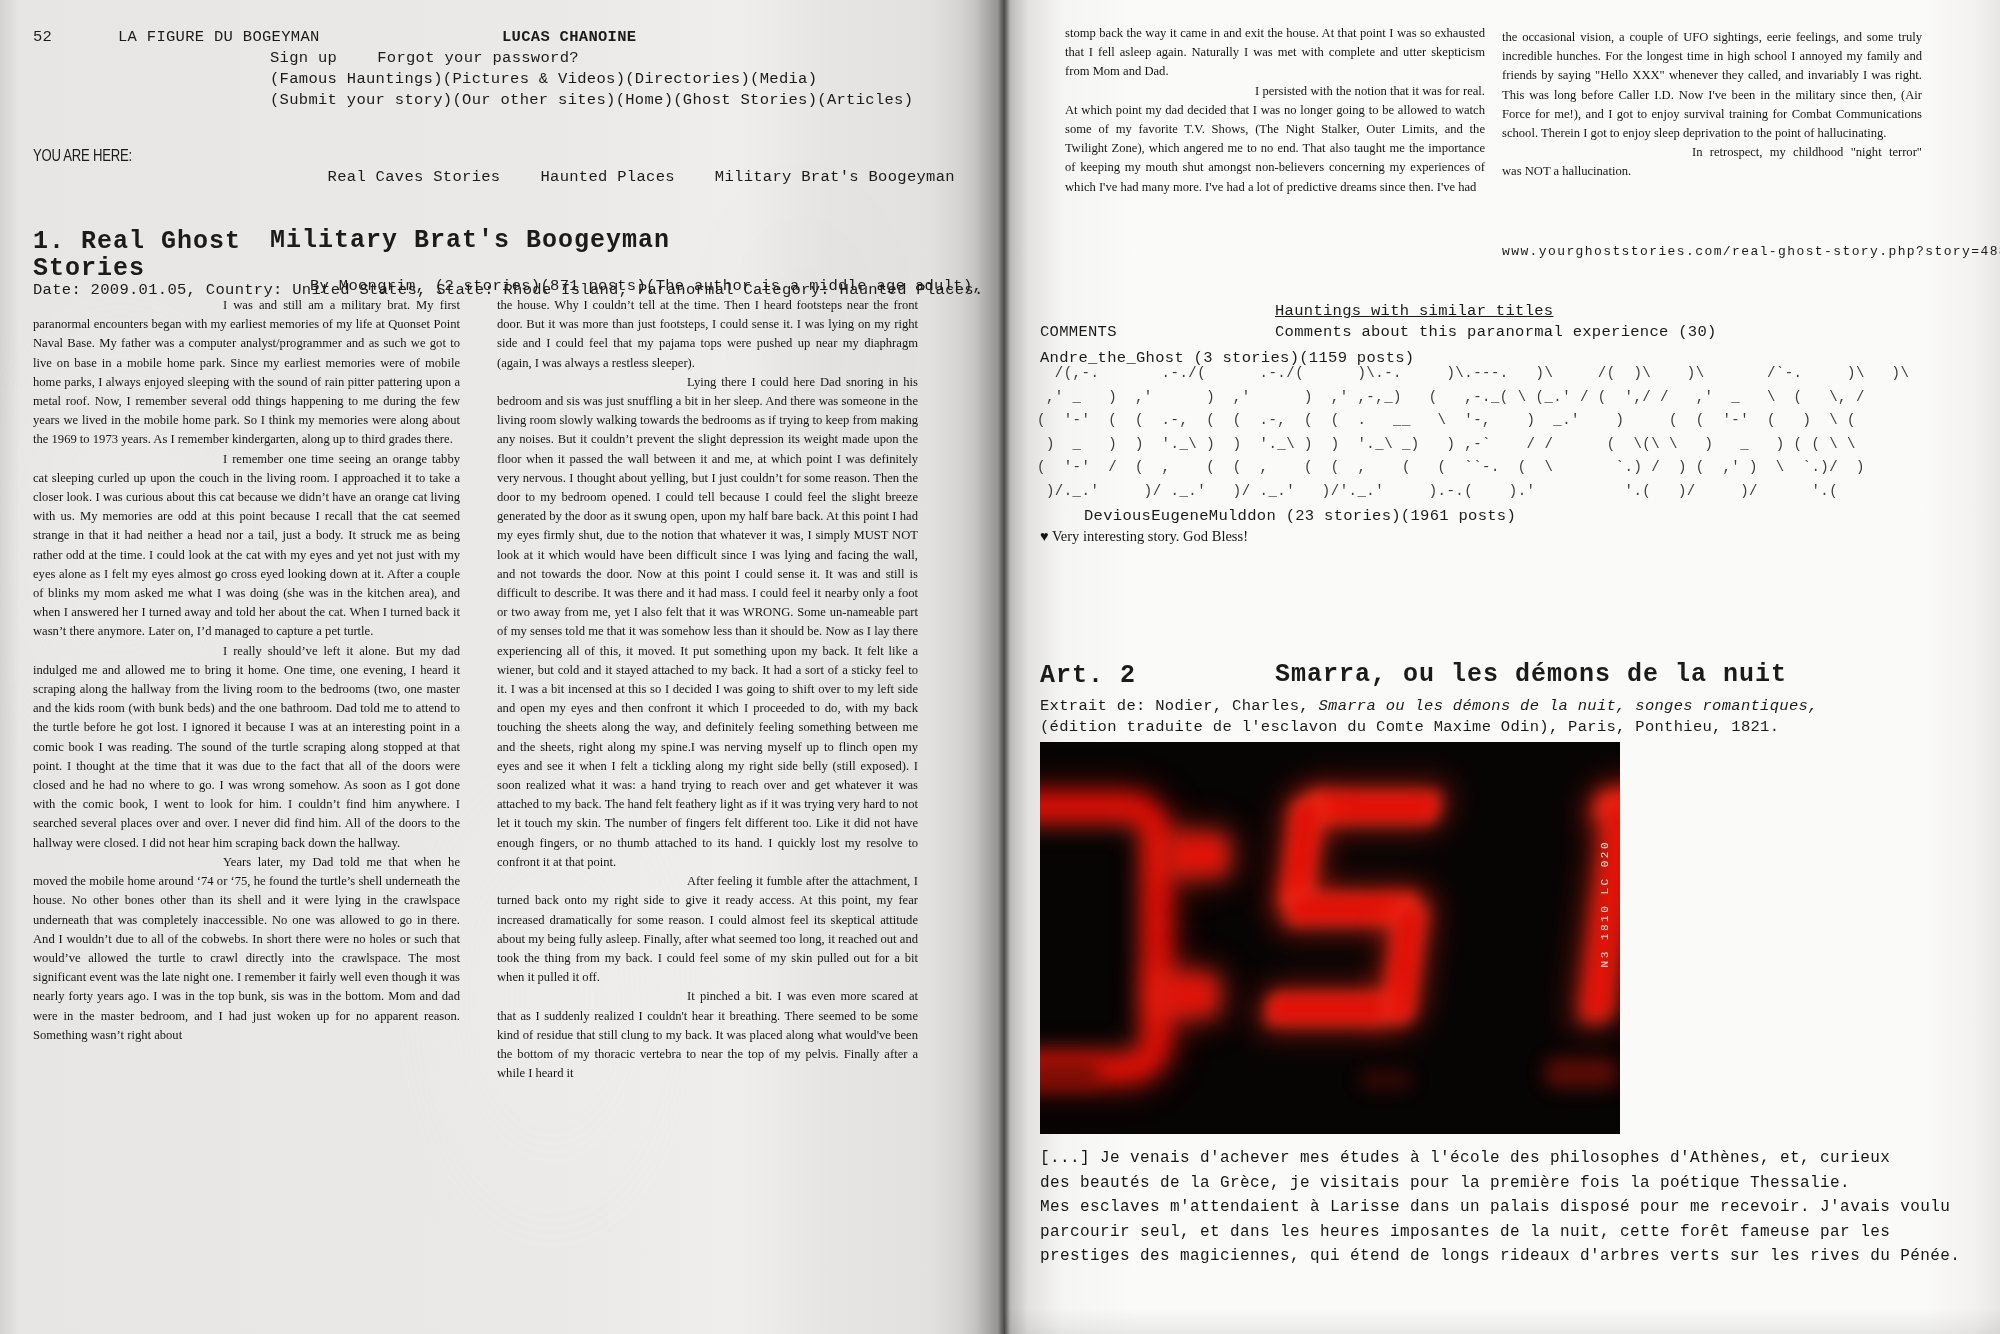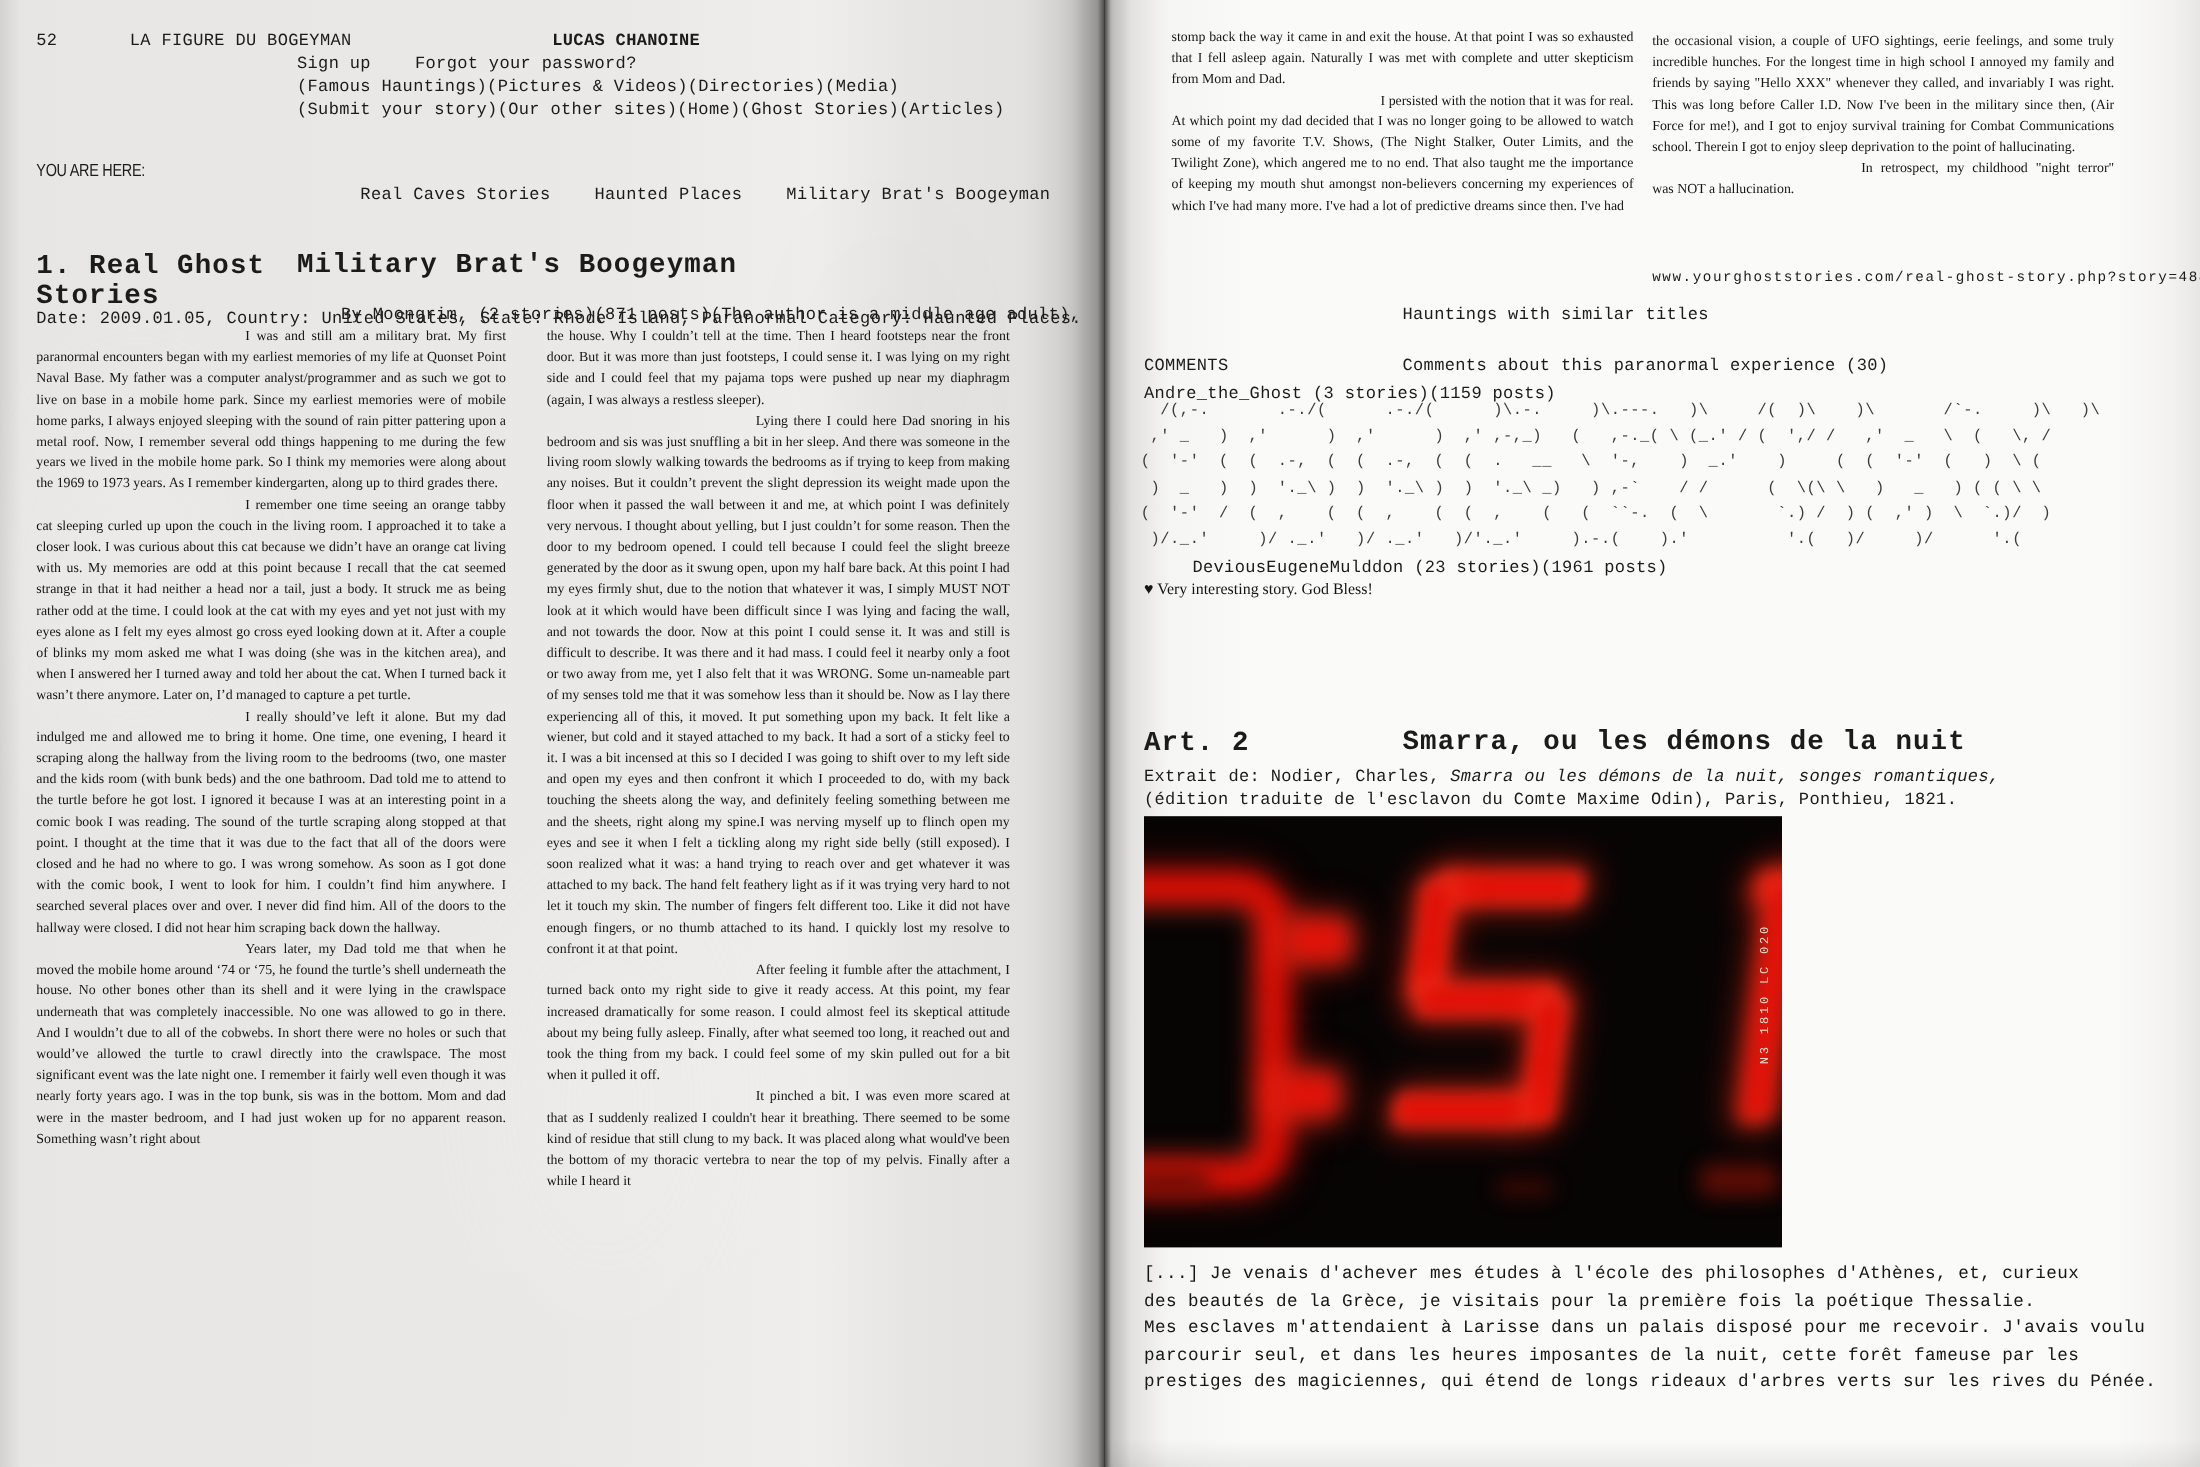--- a/index.html
+++ b/index.html
@@ -91,21 +91,21 @@
     <div class="abs serifbody" style="left:36px;top:24px;width:420px;margin-left:25px;">
         <p class="noindent">stomp back the way it came in and exit the house. At that point I was so exhausted that I fell asleep again. Naturally I was met with complete and utter skepticism from Mom and Dad.</p>
         <p>I persisted with the notion that it was for real. At which point my dad decided that I was no longer going to be allowed to watch some of my favorite T.V. Shows, (The Night Stalker, Outer Limits, and the Twilight Zone), which angered me to no end. That also taught me the importance of keeping my mouth shut amongst non-believers concerning my experiences of which I've had many more. I've had a lot of predictive dreams since then. I've had</p>
       </div>
     <div class="abs serifbody" style="left:498px;top:28px;width:420px;">
         <p class="noindent">the occasional vision, a couple of UFO sightings, eerie feelings, and some truly incredible hunches. For the longest time in high school I annoyed my family and friends by saying "Hello XXX" whenever they called, and invariably I was right. This was long before Caller I.D. Now I've been in the military since then, (Air Force for me!), and I got to enjoy survival training for Combat Communications school. Therein I got to enjoy sleep deprivation to the point of hallucinating.</p>
         <p>In retrospect, my childhood "night terror" was NOT a hallucination.</p>
       </div>
     <div class="abs mono-sm" style="left:498px;top:243px;">www.yourghoststories.com/real-ghost-story.php?story=4883</div>
 
-    <div class="abs mono" style="left:271px;top:276px;">Hauntings with similar titles</div>
+    <div class="abs mono" style="left:271px;top:301px;text-decoration:underline;">Hauntings with similar titles</div>
 
     <div class="abs mono" style="left:36px;top:322px;">COMMENTS</div>
     <div class="abs mono" style="left:271px;top:322px;">Comments about this paranormal experience (30)</div>
     <div class="abs mono" style="left:36px;top:348px;">Andre_the_Ghost (3 stories)(1159 posts)</div>
 
     <pre class="abs ascii" style="left:33px;top:362px;">  /(,-.       .-./(      .-./(      )\.-.     )\.---.   )\     /(  )\    )\       /`-.     )\   )\
  ,' _   )  ,'      )  ,'      )  ,' ,-,_)   (   ,-._( \ (_.' / (  ',/ /   ,'  _   \  (   \, /
 (  '-'  (  (  .-,  (  (  .-,  (  (  .   __   \  '-,    )  _.'    )     (  (  '-'  (   )  \ (
  )  _   )  )  '._\ )  )  '._\ )  )  '._\ _)   ) ,-`    / /      (  \(\ \   )   _   ) ( ( \ \
 (  '-'  /  (  ,    (  (  ,    (  (  ,    (   (  ``-.  (  \       `.) /  ) (  ,' )  \  `.)/  )

